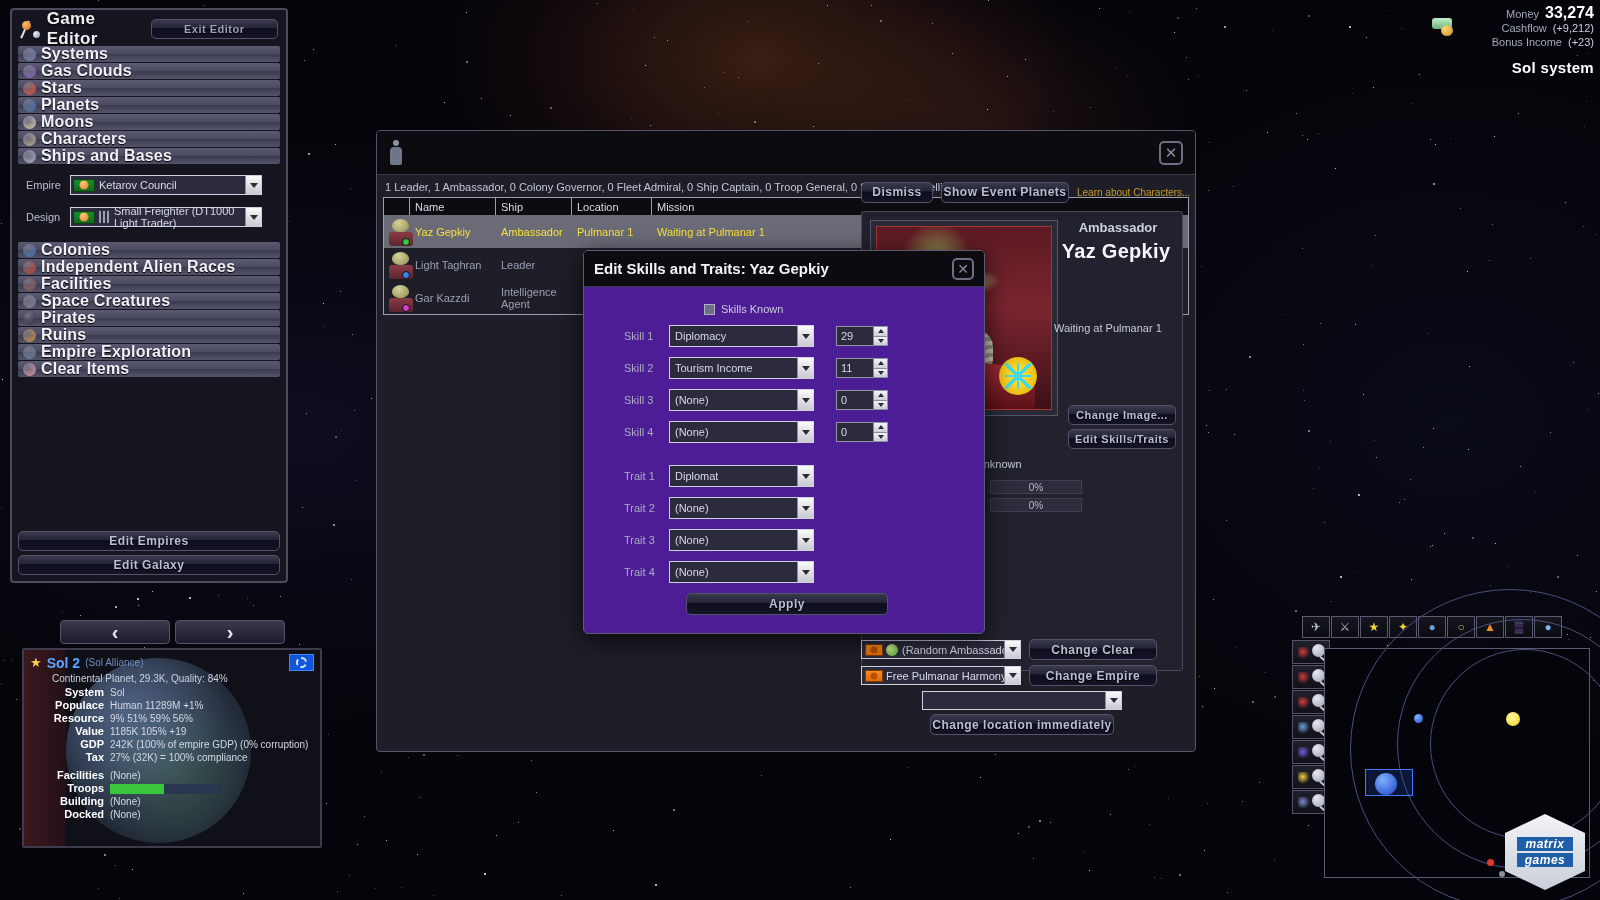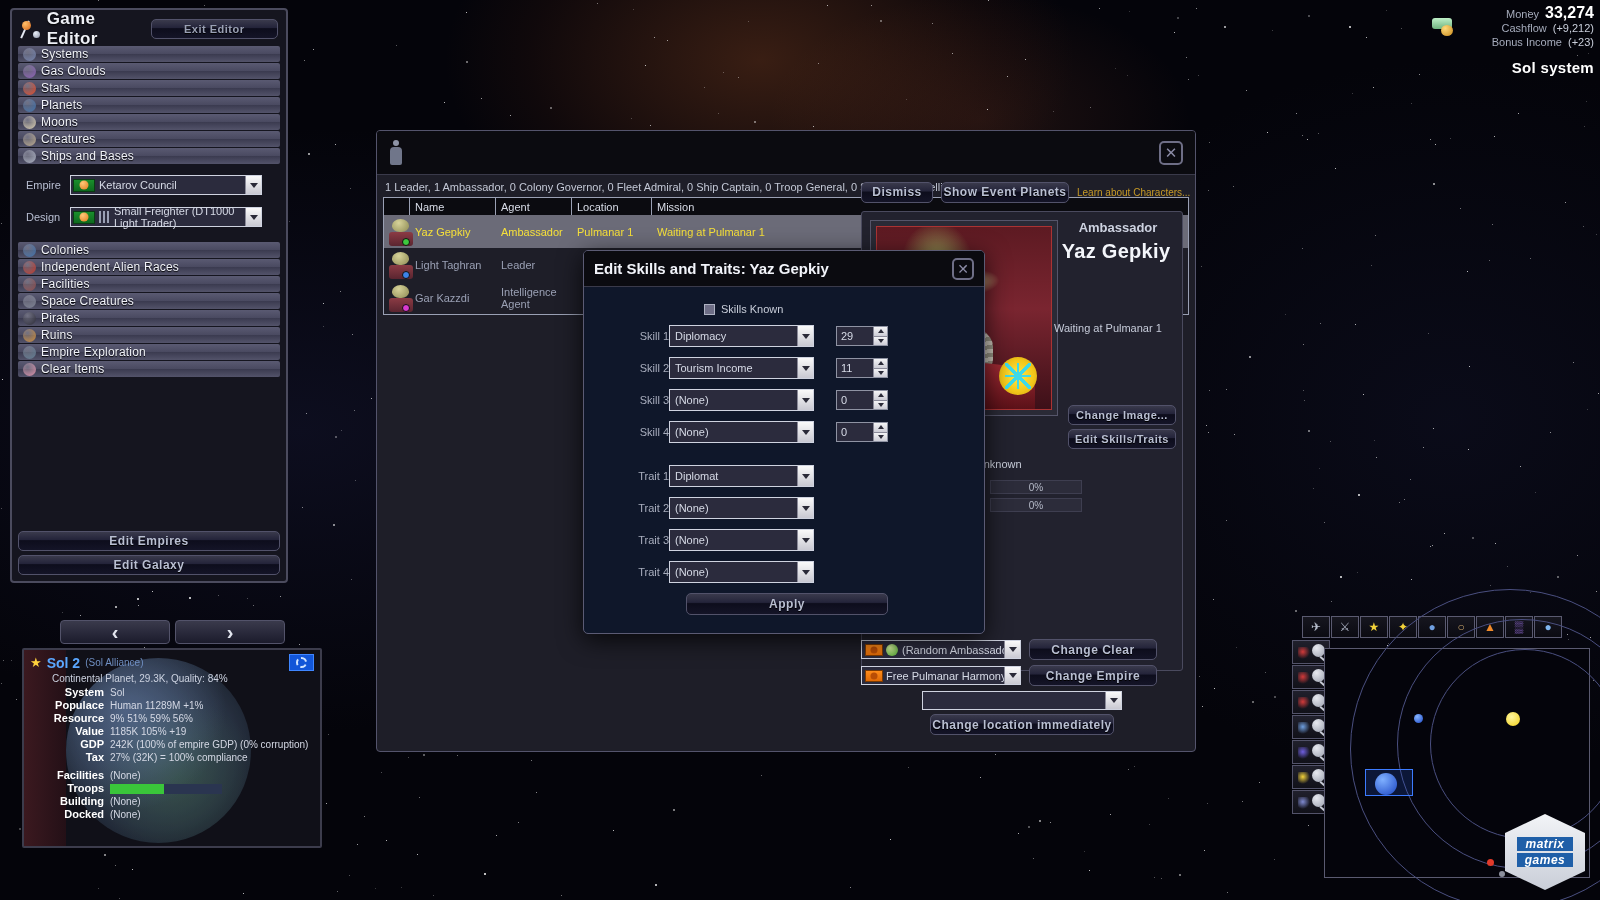--- a/index.html
+++ b/index.html
@@ -86,21 +86,21 @@
   .editor-icon .slash{position:absolute;left:2px;top:1px;width:2px;height:19px;background:#e6e9f2;transform:rotate(24deg);}
 
   .navlist { margin-top:4px; }
   .navitem {
     height:16px; display:flex; align-items:center; gap:5px;
     padding-left:5px; margin-bottom:1px;
     background:linear-gradient(180deg,#5a5a72 0%,#4a4a61 48%,#3b3b50 52%,#53536a 100%);
     border-radius:2px;
     cursor:pointer;
   }
-  .navitem span.lbl { font-size:12px; font-weight:normal; color:#f0f2f8; text-shadow:0 1px 1px #000; letter-spacing:.2px;}
+  .navitem span.lbl { font-size:16px; font-weight:bold; color:#f0f2f8; text-shadow:0 1px 1px #000; letter-spacing:.2px;}
   .navico { width:13px;height:13px;border-radius:50%; flex:0 0 13px;}
 
   .field-row { display:flex; align-items:center; height:22px; margin:10px 0 0 0; }
   .field-row .flbl { width:52px; font-size:11px; color:#b9bfd2; padding-left:8px;}
   .field-row .sel { flex:1; height:20px; margin-right:18px; padding-left:2px; }
   .flag {
     width:22px;height:13px;background:linear-gradient(#1a8f2c,#0e6a1f);
     border:1px solid #0a3c13; margin-right:4px; position:relative; flex:0 0 22px;
   }
   .flag:after{content:"";position:absolute;left:50%;top:50%;transform:translate(-50%,-50%);
@@ -270,36 +270,36 @@
   .oflag:after{content:"";position:absolute;left:50%;top:50%;transform:translate(-50%,-50%);
     width:7px;height:7px;border-radius:50%;background:#b94d05;}
   .globe-ico{width:12px;height:12px;border-radius:50%;margin-right:4px;flex:0 0 12px;
     background:radial-gradient(circle at 35% 30%,#d9f5a0,#49a12b);}
   #loc-sel{ width:200px; height:19px; margin:2px auto 4px auto; }
   #btn-change-loc{ width:184px; height:21px; margin:0 auto; font-size:12px;}
 
   
   #skillmodal{
     position:absolute; left:583px; top:250px; width:402px; height:384px;
-    background:#0f172a; border:1px solid #5b5b74; border-radius:5px;
+    background:#4c1d95; border:1px solid #5b5b74; border-radius:5px;
     box-shadow:0 6px 24px rgba(0,0,0,.75);
   }
   #skillmodal-title{
     height:36px; background:#0b0b10; border-bottom:1px solid #3a3a4a;
     display:flex; align-items:center; padding:0 10px; border-radius:4px 4px 0 0;
   }
   #skillmodal-title h2{ font-size:15px; color:#f2f4fa; font-weight:bold;}
   #skillmodal-close{ margin-left:auto; width:22px;height:22px;border:2px solid #6e6e86;border-radius:5px;
     display:flex;align-items:center;justify-content:center;color:#8c8ca6;font-size:14px;cursor:pointer;}
   #skills-known{ display:flex; align-items:center; gap:6px; margin:16px 0 0 120px; }
   #skills-known .cb{ width:11px;height:11px;background:#6e6e86;border:1px solid #aeb2c2; cursor:pointer;}
   #skills-known span{ font-size:11px; color:#c9ceda; }
 
   .mrow{ display:flex; align-items:center; margin-top:10px; padding-left:40px; }
-  .mrow .mlbl{ width:45px; font-size:11px; color:#a8adbd;text-align:right; }
+  .mrow .mlbl{ width:45px; font-size:11px; color:#a8adbd; }
   .mrow .sel{ width:145px; height:22px; padding-left:5px; }
   .spin{ margin-left:22px; width:52px; height:20px; background:#2b2b3d;
          border:1px solid #8f93a3; display:flex; align-items:center; position:relative; }
   .spin .val{ font-size:11px; color:#d6dae6; padding-left:4px; }
   .spin .updown{ position:absolute; right:0; top:0; bottom:0; width:14px;
     display:flex;flex-direction:column; }
   .spin .updown i{ flex:1; background:linear-gradient(180deg,#f4f4f6,#cdcdd6);
     border-left:1px solid #8a8a99; display:flex;align-items:center;justify-content:center;}
   .spin .updown i:first-child{ border-bottom:1px solid #8a8a99; }
   .spin .updown i:before{content:"";width:0;height:0;border-left:3px solid transparent;border-right:3px solid transparent;}
@@ -951,21 +951,21 @@
       <div class="navitem">
         <span class="navico" style="background:radial-gradient(circle at 35% 30%, #fff3, #3f6fa8)"></span>
         <span class="lbl">Planets</span>
       </div>
       <div class="navitem">
         <span class="navico" style="background:radial-gradient(circle at 35% 30%, #fff3, #d8cdb0)"></span>
         <span class="lbl">Moons</span>
       </div>
       <div class="navitem">
         <span class="navico" style="background:radial-gradient(circle at 35% 30%, #fff3, #b9a88c)"></span>
-        <span class="lbl">Creatures</span>
+        <span class="lbl">Characters</span>
       </div>
       <div class="navitem">
         <span class="navico" style="background:radial-gradient(circle at 35% 30%, #fff3, #aab0c0)"></span>
         <span class="lbl">Ships and Bases</span>
       </div>
     </div>
 
   <div class="field-row">
     <div class="flbl">Empire</div>
     <div class="sel">
@@ -1100,21 +1100,21 @@
       </div>
     <div id="charwin-close">✕</div>
   </div>
 
   <div id="char-summary">1 Leader, 1 Ambassador, 0 Colony Governor, 0 Fleet Admiral, 0 Ship Captain, 0 Troop General, 0 Scientist, 1 Intelligence Agent</div>
 
   <div id="chartable">
     <div class="hdr">
       <div class="c0"></div>
       <div class="c1">Name</div>
-      <div class="c2">Agent</div>
+      <div class="c2">Ship</div>
       <div class="c3">Location</div>
       <div class="c4">Mission</div>
     </div>
     <div id="charrows">
         <div class="crow sel-row">
           <div class="c0">
             <span class="avatar">
               <span class="body"></span>
               <span class="head"></span>
               <span class="dot" style="background:#3ec93e"></span>

